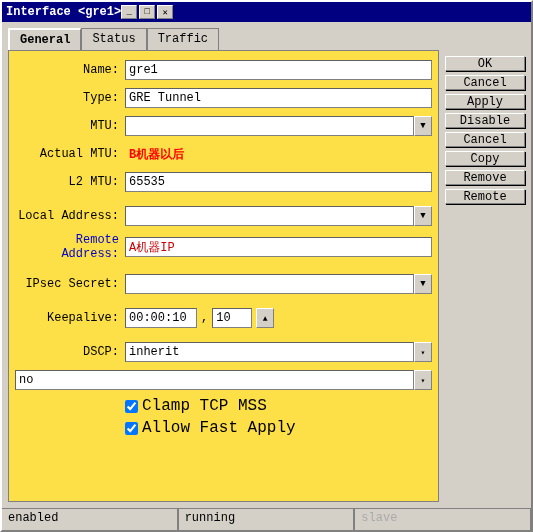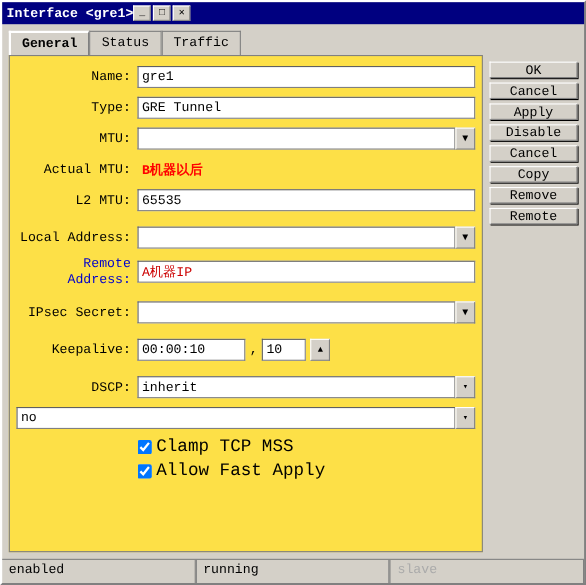--- a/index.html
+++ b/index.html
@@ -155,21 +155,21 @@
       justify-content: center;
       cursor: pointer;
       font-size: 9px;
     }
     .keepalive-row {
       display: flex;
       align-items: center;
       gap: 4px;
     }
     .keepalive-row input {
-      width: 98px;
+      width: 72px;
       height: 20px;
       border: 1px solid #808080;
       border-top-color: #606060;
       border-left-color: #606060;
       background: white;
       font-family: 'Courier New', monospace;
       font-size: 12px;
       padding: 1px 3px;
     }
     .keepalive-row .sep {

